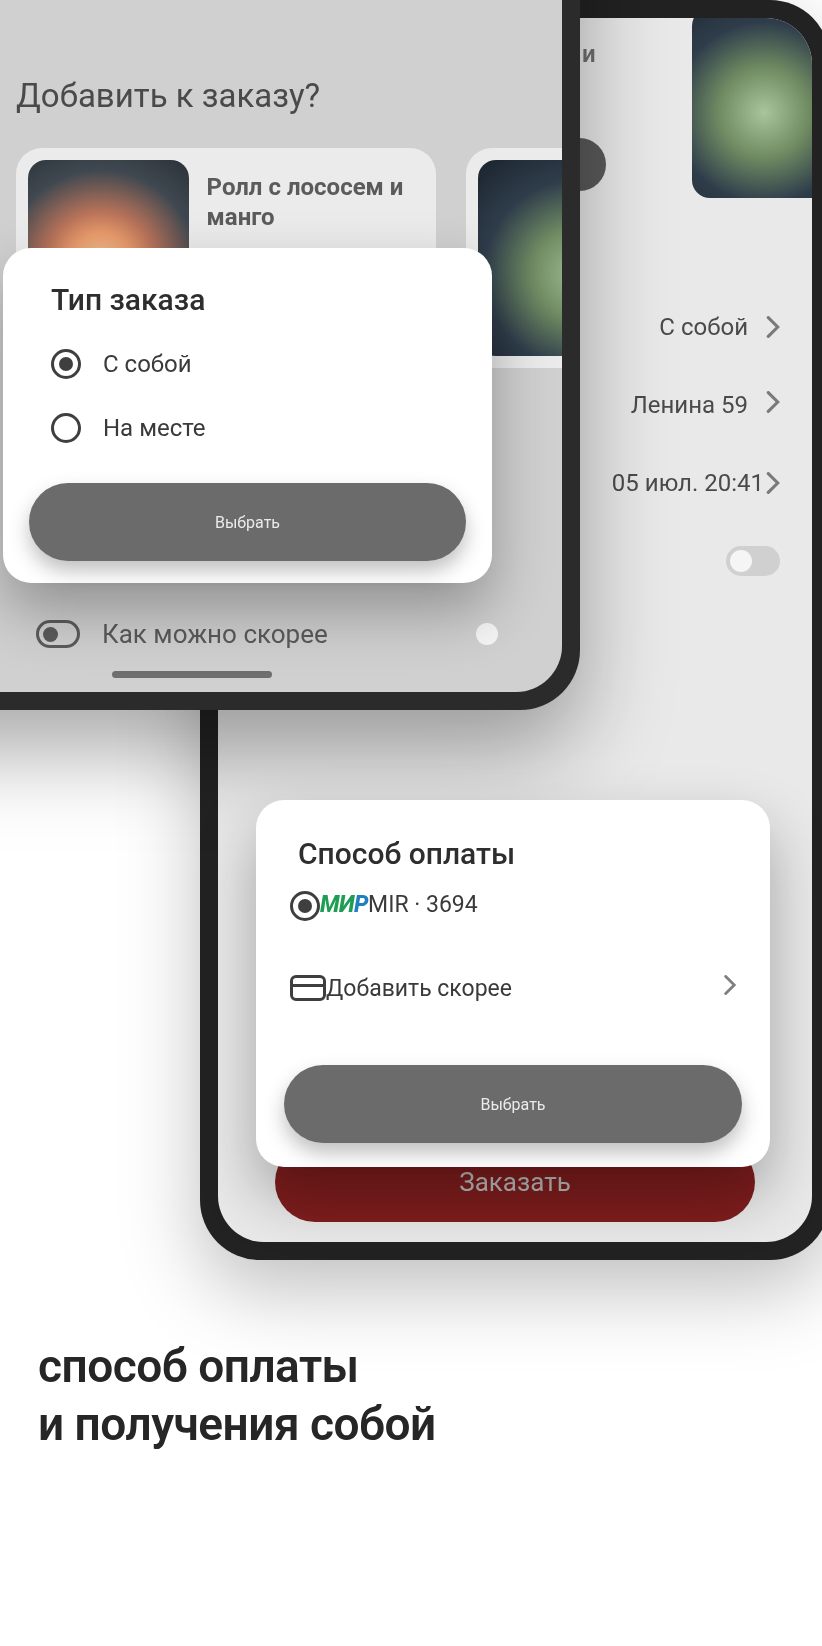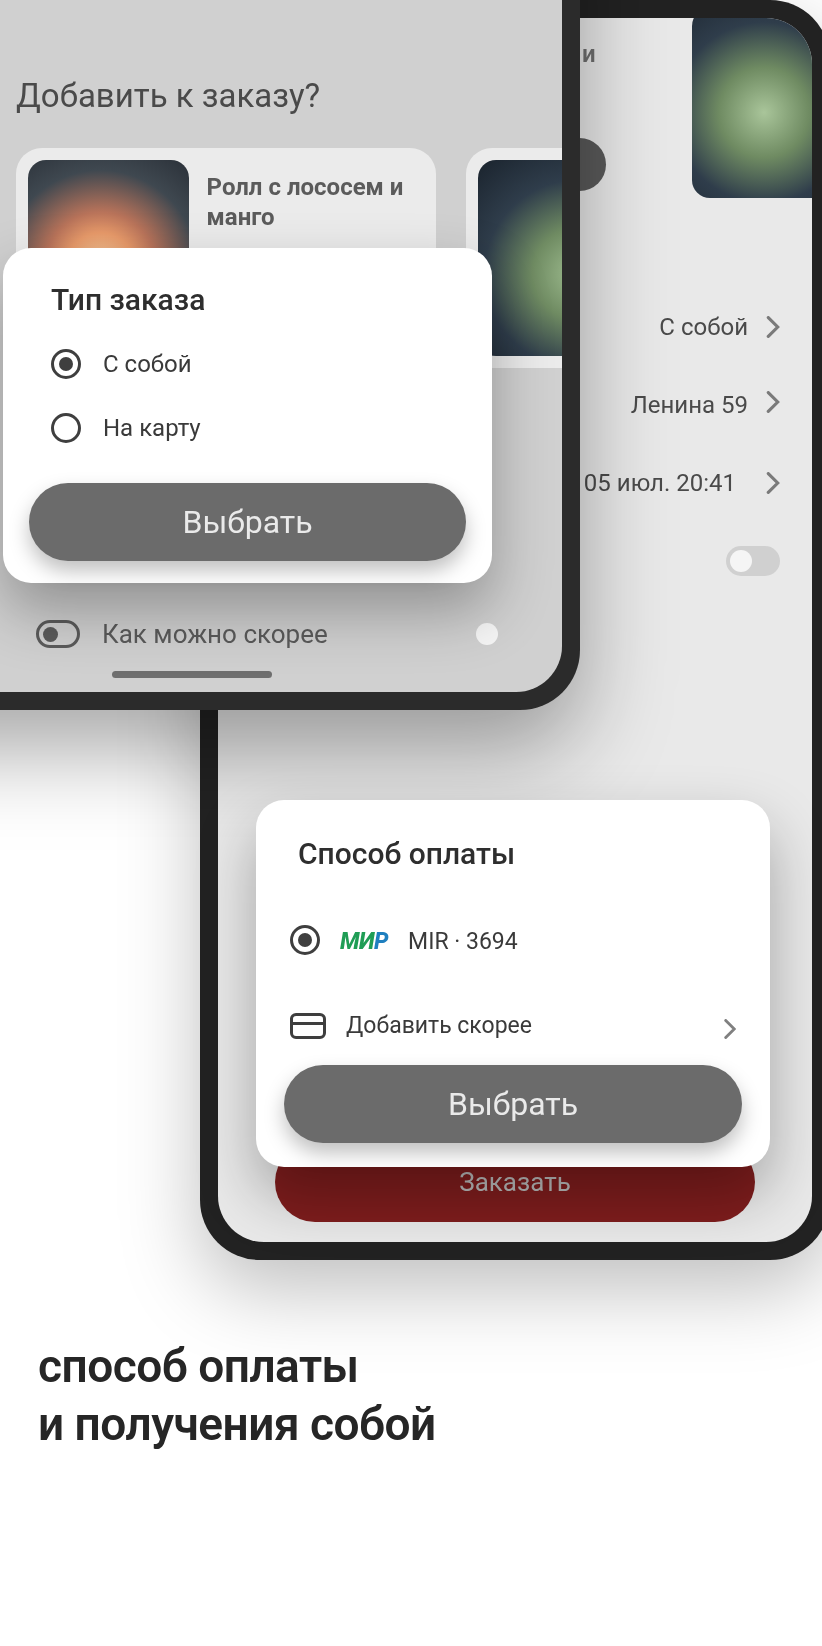--- a/index.html
+++ b/index.html
@@ -87,32 +87,32 @@
     background:#ffffff; border-radius:28px;
     box-shadow: 0 28px 60px rgba(0,0,0,.30);
     z-index: 60;
     padding: 34px 26px 22px;
   }
   .modal-ordertype h3 { font-size:30px; color:#2e2e2e; font-weight:500; padding-left:22px; }
   .radio-list { margin-top:32px; padding-left:22px; display:flex; flex-direction:column; gap:34px; }
   .radio-item { display:flex; align-items:center; gap:22px; font-size:24px; color:#3a3a3a; }
   .radio { width:30px; height:30px; border-radius:50%; border:3px solid #3f3f3f; position:relative; flex-shrink:0; }
   .radio.selected::after { content:""; position:absolute; inset:5px; border-radius:50%; background:#3f3f3f; }
-  .select-btn { margin-top:40px; width:100%; height:78px; border-radius:40px; background:#6b6b6b; color:#eaeaea; font-size:32px; display:flex; align-items:center; justify-content:center; box-shadow: 0 10px 20px rgba(0,0,0,.25); }
+  .select-btn { margin-top:40px; width:100%; height:78px; border-radius:40px; background:#6b6b6b; color:#eaeaea; font-size:16px; display:flex; align-items:center; justify-content:center; box-shadow: 0 10px 20px rgba(0,0,0,.25); }
 
   
   .modal-pay {
     position:absolute; left:256px; top:800px; width:514px;
     background:#ffffff; border-radius:28px;
     box-shadow: 0 28px 60px rgba(0,0,0,.30);
     z-index: 40;
     padding: 36px 28px 24px;
   }
   .modal-pay h3 { font-size:30px; color:#2e2e2e; font-weight:500; padding-left:14px; }
-  .pay-row { display:flex; align-items:flex-end; gap:20px; height:64px; padding:0 6px; margin-top:20px; font-size:23px; color:#3a3a3a; }
+  .pay-row { display:flex; align-items:flex-start; height:64px; padding:0 6px; margin-top:20px; font-size:23px; color:#3a3a3a; }
   .mir-logo { font-weight:800; font-style:italic; letter-spacing:-.5px; }
   .mir-logo .g { color:#1f9d55; }
   .mir-logo .b { color:#1f7fbf; }
   .card-icon { width:36px; height:26px; border:3px solid #3e3e3e; border-radius:6px; position:relative; }
   .card-icon::after { content:""; position:absolute; left:-3px; right:-3px; top:6px; height:3px; background:#3e3e3e; }
   .chev-small { margin-left:auto; color:#808080; }
   .modal-pay .select-btn { margin-top:26px; }
 
   
   .caption {
@@ -163,21 +163,21 @@
           <span class="chevron-r">
             <svg width="14" height="22" viewBox="0 0 8 14" fill="none" stroke="currentColor" stroke-width="2" stroke-linecap="round">
                 <path d="M1 1l6 6-6 6"></path>
               </svg>
           </span>
         </span>
       </div>
 
       <div class="back-row">
         <span></span>
-        <span style="display:flex;align-items:center;gap:30px">
+        <span style="display:flex;align-items:center;gap:2px">
           <span>05 июл. 20:41</span>
           <span class="chevron-r">
             <svg width="14" height="22" viewBox="0 0 8 14" fill="none" stroke="currentColor" stroke-width="2" stroke-linecap="round">
                 <path d="M1 1l6 6-6 6"></path>
               </svg>
           </span>
         </span>
       </div>
 
       <div class="back-row">
@@ -245,21 +245,21 @@
 
 <div class="modal-ordertype">
   <h3>Тип заказа</h3>
   <div class="radio-list">
     <div class="radio-item">
       <span class="radio selected"></span>
       <span>С собой</span>
     </div>
     <div class="radio-item">
       <span class="radio"></span>
-      <span>На карту</span>
+      <span>На месте</span>
     </div>
   </div>
   <div class="select-btn">Выбрать</div>
 </div>
 
 <div class="caption">
   <div>способ оплаты</div>
   <div>и получения собой</div>
 </div>
 

